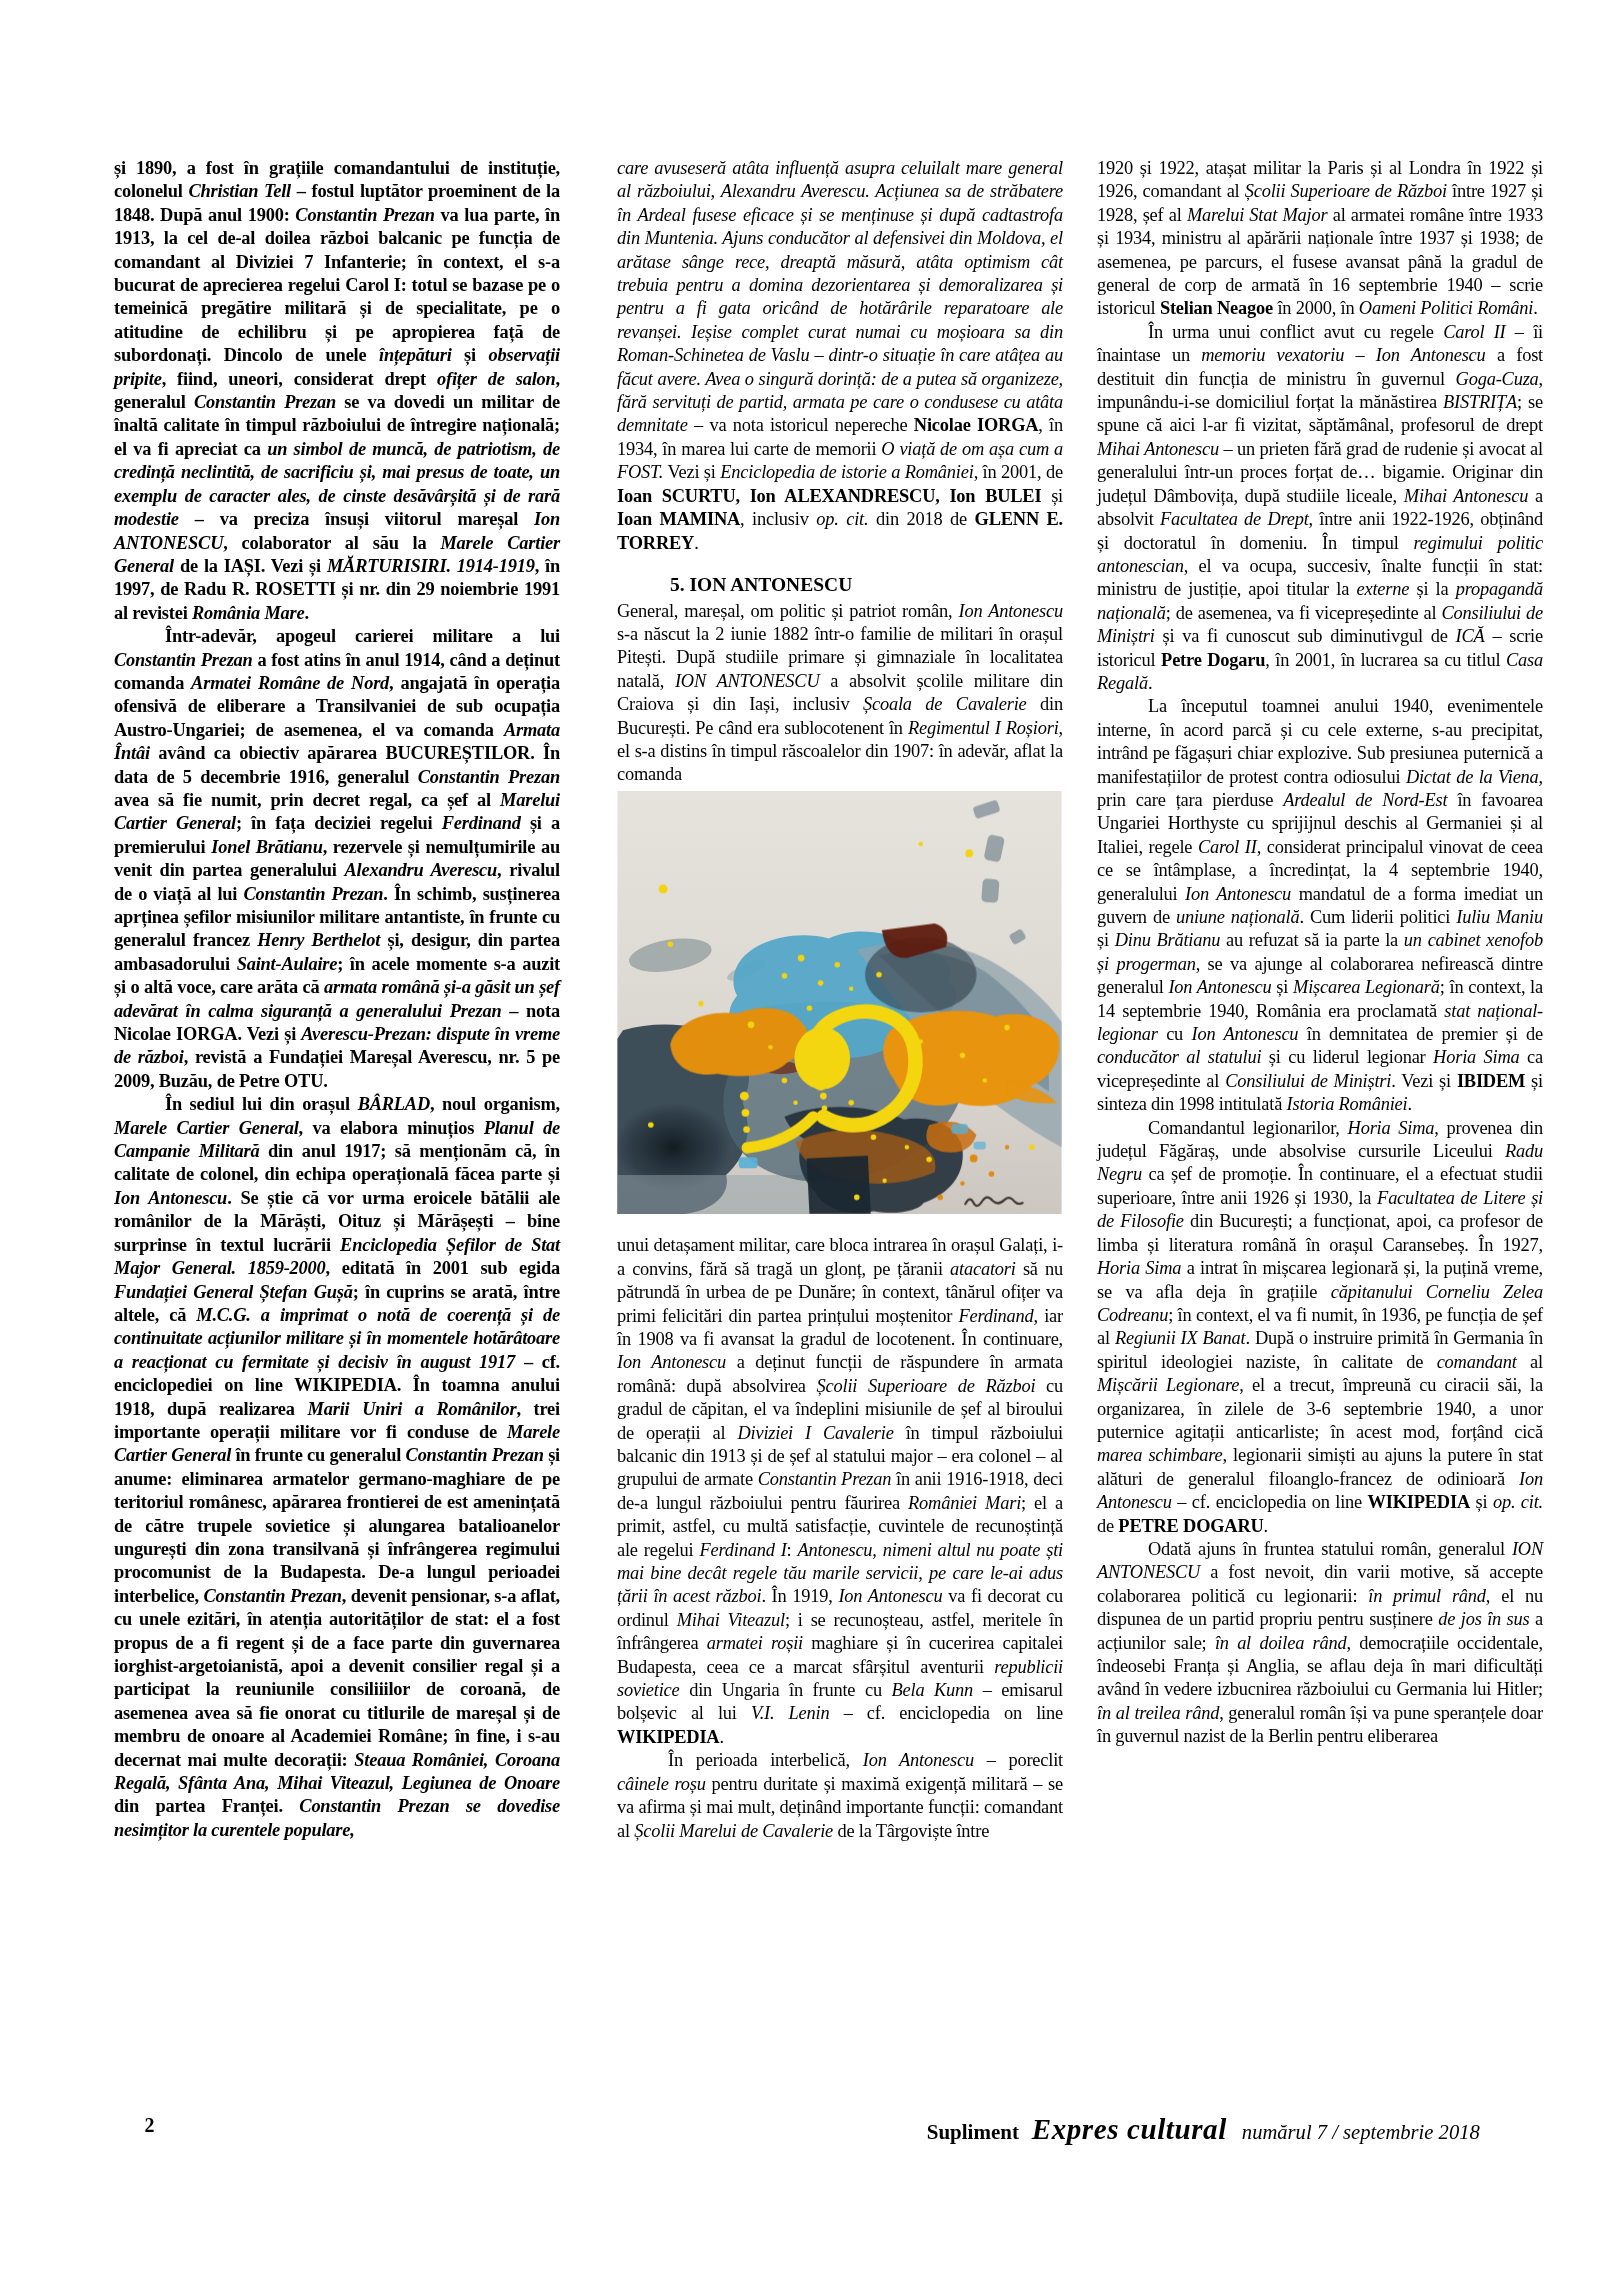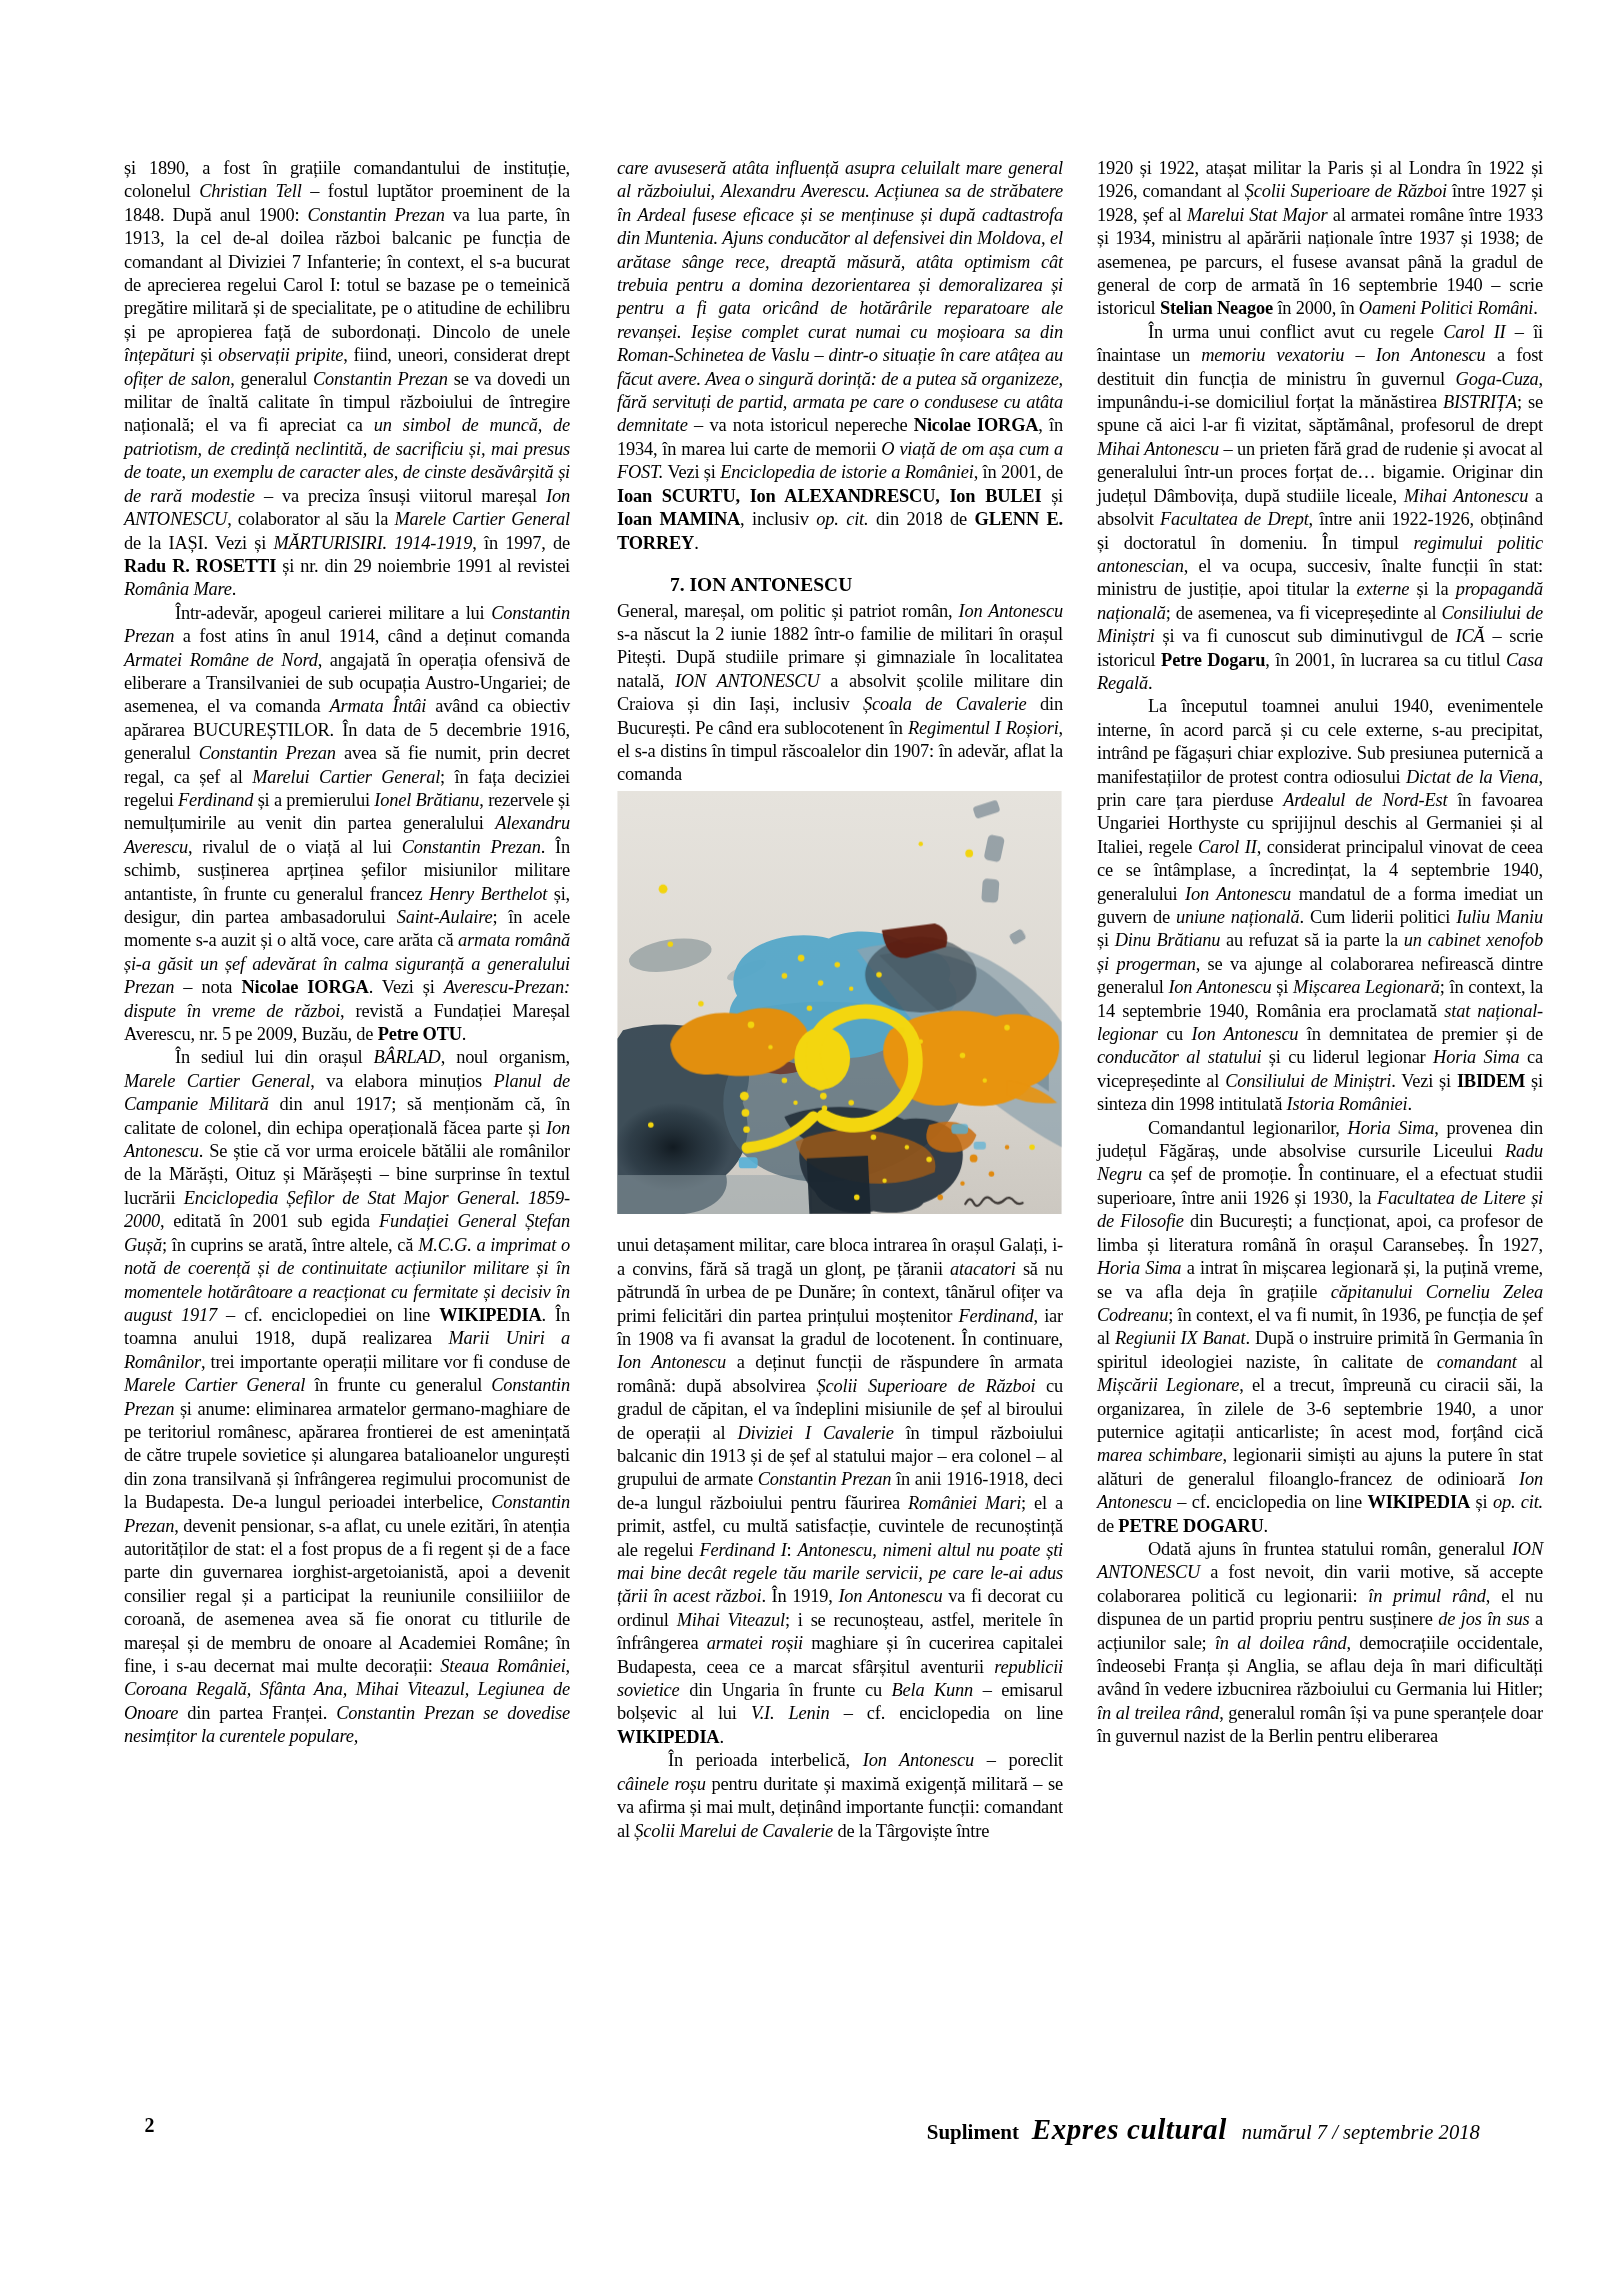--- a/index.html
+++ b/index.html
@@ -7,21 +7,21 @@
     width:1620px;height:2273px;position:relative;
     background:#ffffff;color:#000;
     font-family:"Liberation Serif","DejaVu Serif",serif;
   }
   .page{position:absolute;inset:0;overflow:hidden;}
   .col{
     position:absolute;top:157px;width:446px;
     font-size:18.4px;line-height:23.4px;letter-spacing:-0.2px;
     text-align:justify;
   }
-  #col1{left:124px;}
+  #col1{left:114px;font-weight:bold;}
   #col2{left:617px;}
   #col3{left:1097px;}
   .col p{margin:0;text-indent:51px;}
   .col p.cont{text-indent:0;}
   .col h2{
     font-size:19.5px;line-height:24.5px;margin:18px 0 2.2px 0;
     padding-left:53px;font-weight:bold;letter-spacing:0;
   }
   .painting{
     width:445px;height:423px;margin:4.5px 0 20px 0;
@@ -51,21 +51,21 @@
 
 <div class="page">
 
   <div id="col1" class="col">
       <p class="cont">și 1890, a fost în grațiile comandantului de instituție, colonelul <i>Christian Tell</i> – fostul luptător proeminent de la 1848. După anul 1900: <i>Constantin Prezan</i> va lua parte, în 1913, la cel de-al doilea război balcanic pe funcția de comandant al Diviziei 7 Infanterie; în context, el s-a bucurat de aprecierea regelui Carol I: totul se bazase pe o temeinică pregătire militară și de specialitate, pe o atitudine de echilibru și pe apropierea față de subordonați. Dincolo de unele <i>înțepături</i> și <i>observații pripite</i>, fiind, uneori, considerat drept <i>ofițer de salon</i>, generalul <i>Constantin Prezan</i> se va dovedi un militar de înaltă calitate în timpul războiului de întregire națională; el va fi apreciat ca <i>un simbol de muncă, de patriotism, de credință neclintită, de sacrificiu și, mai presus de toate, un exemplu de caracter ales, de cinste desăvârșită și de rară modestie</i> – va preciza însuși viitorul mareșal <i>Ion ANTONESCU</i>, colaborator al său la <i>Marele Cartier General</i> de la IAȘI. Vezi și <i>MĂRTURISIRI. 1914-1919</i>, în 1997, de <b>Radu R. ROSETTI</b> și nr. din 29 noiembrie 1991 al revistei <i>România Mare</i>.</p>
       <p class="ind">Într-adevăr, apogeul carierei militare a lui <i>Constantin Prezan</i> a fost atins în anul 1914, când a deținut comanda <i>Armatei Române de Nord</i>, angajată în operația ofensivă de eliberare a Transilvaniei de sub ocupația Austro-Ungariei; de asemenea, el va comanda <i>Armata Întâi</i> având ca obiectiv apărarea BUCUREȘTILOR. În data de 5 decembrie 1916, generalul <i>Constantin Prezan</i> avea să fie numit, prin decret regal, ca șef al <i>Marelui Cartier General</i>; în fața deciziei regelui <i>Ferdinand</i> și a premierului <i>Ionel Brătianu</i>, rezervele și nemulțumirile au venit din partea generalului <i>Alexandru Averescu</i>, rivalul de o viață al lui <i>Constantin Prezan</i>. În schimb, susținerea aprținea șefilor misiunilor militare antantiste, în frunte cu generalul francez <i>Henry Berthelot</i> și, desigur, din partea ambasadorului <i>Saint-Aulaire</i>; în acele momente s-a auzit și o altă voce, care arăta că <i>armata română și-a găsit un șef adevărat în calma siguranță a generalului Prezan</i> – nota <b>Nicolae IORGA</b>. Vezi și <i>Averescu-Prezan: dispute în vreme de război</i>, revistă a Fundației Mareșal Averescu, nr. 5 pe 2009, Buzău, de <b>Petre OTU</b>.</p>
       <p class="ind">În sediul lui din orașul <i>BÂRLAD</i>, noul organism, <i>Marele Cartier General</i>, va elabora minuțios <i>Planul de Campanie Militară</i> din anul 1917; să menționăm că, în calitate de colonel, din echipa operațională făcea parte și <i>Ion Antonescu</i>. Se știe că vor urma eroicele bătălii ale românilor de la Mărăști, Oituz și Mărășești – bine surprinse în textul lucrării <i>Enciclopedia Șefilor de Stat Major General. 1859-2000</i>, editată în 2001 sub egida <i>Fundației General Ștefan Gușă</i>; în cuprins se arată, între altele, că <i>M.C.G. a imprimat o notă de coerență și de continuitate acțiunilor militare și în momentele hotărâtoare a reacționat cu fermitate și decisiv în august 1917</i> – cf. enciclopediei on line <b>WIKIPEDIA</b>. În toamna anului 1918, după realizarea <i>Marii Uniri a Românilor</i>, trei importante operații militare vor fi conduse de <i>Marele Cartier General</i> în frunte cu generalul <i>Constantin Prezan</i> și anume: eliminarea armatelor germano-maghiare de pe teritoriul românesc, apărarea frontierei de est amenințată de către trupele sovietice și alungarea batalioanelor ungurești din zona transilvană și înfrângerea regimului procomunist de la Budapesta. De-a lungul perioadei interbelice, <i>Constantin Prezan</i>, devenit pensionar, s-a aflat, cu unele ezitări, în atenția autorităților de stat: el a fost propus de a fi regent și de a face parte din guvernarea iorghist-argetoianistă, apoi a devenit consilier regal și a participat la reuniunile consiliiilor de coroană, de asemenea avea să fie onorat cu titlurile de mareșal și de membru de onoare al Academiei Române; în fine, i s-au decernat mai multe decorații: <i>Steaua României, Coroana Regală, Sfânta Ana, Mihai Viteazul, Legiunea de Onoare</i> din partea Franței. <i>Constantin Prezan se dovedise nesimțitor la curentele populare,</i></p>
     </div>
   <div id="col2" class="col">
       <p class="cont"><i>care avuseseră atâta influență asupra celuilalt mare general al războiului, Alexandru Averescu. Acțiunea sa de străbatere în Ardeal fusese eficace și se menținuse și după cadtastrofa din Muntenia. Ajuns conducător al defensivei din Moldova, el arătase sânge rece, dreaptă măsură, atâta optimism cât trebuia pentru a domina dezorientarea și demoralizarea și pentru a fi gata oricând de hotărârile reparatoare ale revanșei. Ieșise complet curat numai cu moșioara sa din Roman-Schinetea de Vaslu – dintr-o situație în care atâțea au făcut avere. Avea o singură dorință: de a putea să organizeze, fără servituți de partid, armata pe care o condusese cu atâta demnitate</i> – va nota istoricul nepereche <b>Nicolae IORGA</b>, în 1934, în marea lui carte de memorii <i>O viață de om așa cum a FOST.</i> Vezi și <i>Enciclopedia de istorie a României</i>, în 2001, de <b>Ioan SCURTU, Ion ALEXANDRESCU, Ion BULEI</b> și <b>Ioan MAMINA</b>, inclusiv <i>op. cit.</i> din 2018 de <b>GLENN E. TORREY</b>.</p>
-      <h2>7. ION ANTONESCU</h2>
+      <h2>5. ION ANTONESCU</h2>
       <p class="cont">General, mareșal, om politic și patriot român, <i>Ion Antonescu</i> s-a născut la 2 iunie 1882 într-o familie de militari în orașul Pitești. După studiile primare și gimnaziale în localitatea natală, <i>ION ANTONESCU</i> a absolvit școlile militare din Craiova și din Iași, inclusiv <i>Școala de Cavalerie</i> din București. Pe când era sublocotenent în <i>Regimentul I Roșiori</i>, el s-a distins în timpul răscoalelor din 1907: în adevăr, aflat la comanda</p>
   <div class="painting">
     <svg viewBox="0 0 798 760" width="445" height="423" xmlns="http://www.w3.org/2000/svg">
       <defs>
         <linearGradient id="cv" x1="0" y1="0" x2="0" y2="1">
           <stop offset="0" stop-color="#e6e3dd"></stop>
           <stop offset="0.65" stop-color="#dad6cf"></stop>
           <stop offset="1" stop-color="#ccc8c1"></stop>
         </linearGradient>
         <radialGradient id="dk" cx="0.5" cy="0.5" r="0.5">

